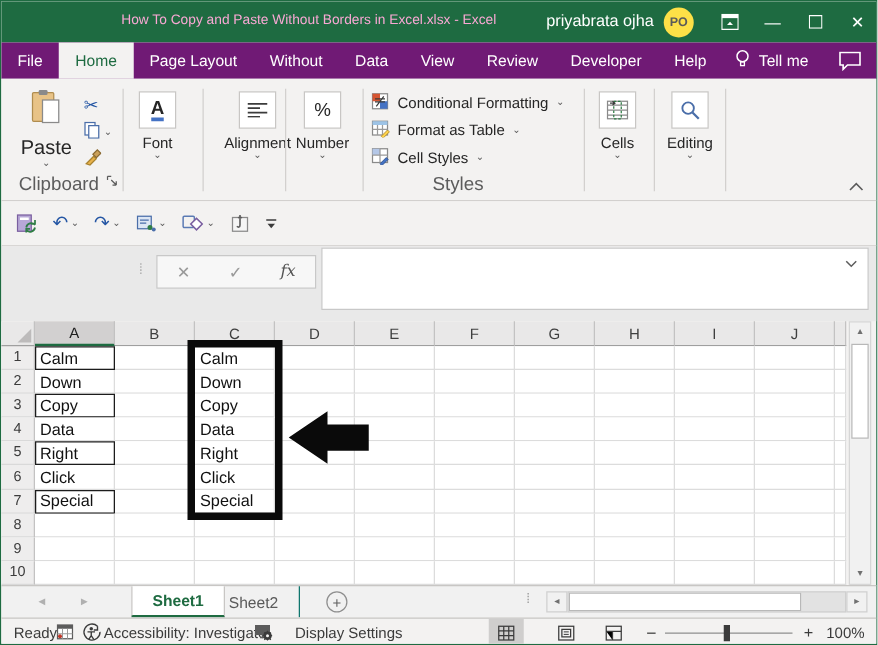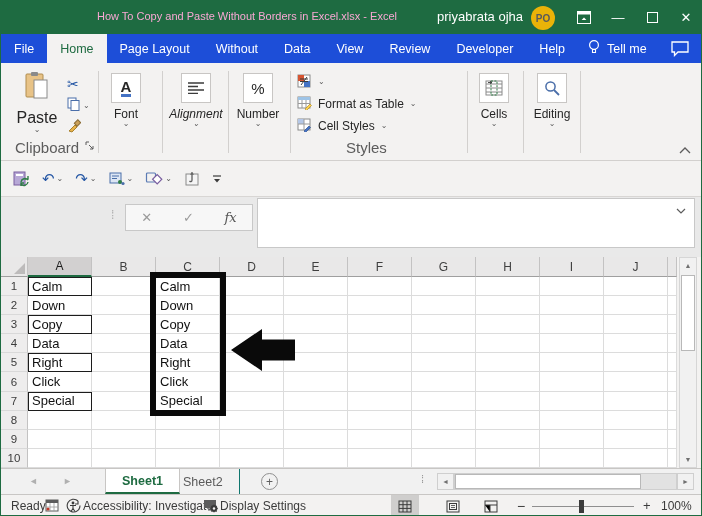--- a/index.html
+++ b/index.html
@@ -4,29 +4,29 @@
 <style>
   * { box-sizing: border-box; margin: 0; padding: 0; }
   html,body { width:702px; height:516px; }
   body { font-family:"Liberation Sans", sans-serif; }
   #window { position:relative; width:702px; height:516px; background:#f3f2f1; overflow:hidden; border:1px solid #1E6B41; }
 
   
   #titlebar { position:absolute; left:0; top:0; width:702px; height:33px; background:#1E6B41; color:#fff; }
   #title-text { position:absolute; left:96px; top:9px; font-size:11px; color:#f9a8d4; white-space:nowrap; }
   #user-name { position:absolute; right:180px; top:8px; font-size:13px; }
-  #avatar { position:absolute; right:148px; top:5px; width:24px; height:24px; border-radius:50%; background:#eab308; color:#5a5a5a; font-size:10px; font-weight:bold; display:flex; align-items:center; justify-content:center; }
+  #avatar { position:absolute; right:148px; top:5px; width:24px; height:24px; border-radius:50%; background:#fde047; color:#5a5a5a; font-size:10px; font-weight:bold; display:flex; align-items:center; justify-content:center; }
   .win-btn { position:absolute; top:0; width:34px; height:33px; display:flex; align-items:center; justify-content:center; color:#fff; font-size:13px; }
   #btn-ribbon-opts { right:102px; }
   #btn-min { right:68px; }
   #btn-max { right:34px; }
   #btn-close { right:0; }
 
   
-  #menubar { position:absolute; left:0; top:33px; width:702px; height:29px; background:#1d4ed8; display:flex; align-items:stretch; }
+  #menubar { position:absolute; left:0; top:33px; width:702px; height:29px; background:#701a75; display:flex; align-items:stretch; }
   .menu-tab { color:#fff; font-size:12.5px; padding:0 13px; display:flex; align-items:center; cursor:default; }
   .menu-tab.active { background:#f3f2f1; color:#1E6B41; }
   #tellme-wrap { display:flex; align-items:center; color:#fff; font-size:12.5px; gap:7px; padding:0 10px; }
   #comment-icon { position:absolute; right:14px; top:7px; }
 
   
   #ribbon { position:absolute; left:0; top:62px; width:702px; height:98px; background:#f3f2f1; border-bottom:1px solid #d2d0ce; }
   .rib-divider { position:absolute; top:8px; height:82px; width:1px; background:#d2d0ce; }
   .grp-label { position:absolute; bottom:4px; font-size:15px; color:#5c5c5c; text-align:left; }
   .chev { font-size:8px; color:#5c5c5c; line-height:6px; }
@@ -92,21 +92,21 @@
   #hs-track { position:absolute; left:453px; top:4px; width:223px; height:17px; background:#e2e2e2; border:1px solid #cfcfcf; }
   #hs-thumb { position:absolute; left:0; top:0; width:186px; height:15px; background:#fff; border:1px solid #b8b8b8; }
 
   
   #statusbar { position:absolute; left:0; top:493px; width:702px; height:23px; background:#f3f2f1; border-top:1px solid #c8c6c4; font-size:12px; color:#3b3b3b; }
   #sb-ready { position:absolute; left:10px; top:4px; }
   #sb-macro { position:absolute; left:44px; top:4px; }
   #sb-a11y-icon { position:absolute; left:64px; top:3px; }
   #sb-a11y { position:absolute; left:82px; top:4px; }
   #sb-ds-icon { position:absolute; left:202px; top:4px; }
-  #sb-ds { position:absolute; left:219px; top:4px; }
+  #sb-ds { position:absolute; left:235px; top:4px; }
   .view-btn { position:absolute; top:0; width:28px; height:22px; display:flex; align-items:center; justify-content:center; }
   .view-btn.sel { background:#cfcecd; }
   #vb-normal { left:390px; } #vb-layout { left:438px; } #vb-break { left:476px; }
   #zoom-out { position:absolute; left:516px; top:3px; font-size:14px; color:#3b3b3b; }
   #zoom-track { position:absolute; left:531px; top:11px; width:102px; height:1px; background:#8f8f8f; }
   #zoom-thumb { position:absolute; left:578px; top:5px; width:5px; height:13px; background:#3b3b3b; }
   #zoom-in { position:absolute; left:642px; top:3px; font-size:13px; color:#3b3b3b; }
   #zoom-pct { position:absolute; left:660px; top:4px; }
 </style>
 </head>
@@ -204,21 +204,21 @@
 
     <div class="big-btn" style="left:94px;">
       <div class="iconbox">
         <span style="font-size:15px; font-weight:bold; color:#262626; border-bottom:3px solid #4472c4; line-height:15px;">A</span>
       </div>
       <div class="lbl">Font</div>
       <div class="chev">⌄</div>
     </div>
     <div class="rib-divider" style="left:161px;"></div>
 
-    <div class="big-btn" style="left:164px;font-style:italic;">
+    <div class="big-btn" style="left:174px;">
       <div class="iconbox">
         <svg width="16" height="12" viewBox="0 0 16 12">
             <path d="M0 1 h16 M0 4.5 h10 M0 8 h16 M0 11.5 h10" stroke="#3b3b3b" stroke-width="1.4"></path>
           </svg>
       </div>
       <div class="lbl">Alignment</div>
       <div class="chev">⌄</div>
     </div>
     <div class="rib-divider" style="left:227px;"></div>
 
@@ -232,20 +232,21 @@
     <div class="rib-divider" style="left:289px;"></div>
 
     <div id="styles-rows">
       <div class="style-row">
         <span><svg width="15" height="14" viewBox="0 0 15 14">
               <rect x="1" y="1" width="12" height="12" fill="#fff" stroke="#8a8a8a"></rect>
               <rect x="1" y="1" width="6" height="6" fill="#d65532"></rect>
               <rect x="7" y="7" width="6" height="6" fill="#4472c4"></rect>
               <path d="M4 11 l6 -8 M3 7.5 h8 M3 5 h8" stroke="#3b3b3b" stroke-width="1"></path>
             </svg></span>
+        <span>Conditional Formatting</span>
         <span class="chev">⌄</span>
       </div>
       <div class="style-row">
         <span><svg width="15" height="14" viewBox="0 0 15 14">
               <rect x="1" y="1" width="12" height="11" fill="#fff" stroke="#8a8a8a"></rect>
               <rect x="1" y="1" width="12" height="3" fill="#9dc3e6"></rect>
               <path d="M1 7.5 h12 M5 4 v8 M9 4 v8" stroke="#9a9a9a"></path>
               <path d="M8 13 l5 -5 l1.5 1.5 l-5 5 z" fill="#ffd24a" stroke="#b08d2f" stroke-width="0.7"></path>
             </svg></span>
         <span>Format as Table</span>

